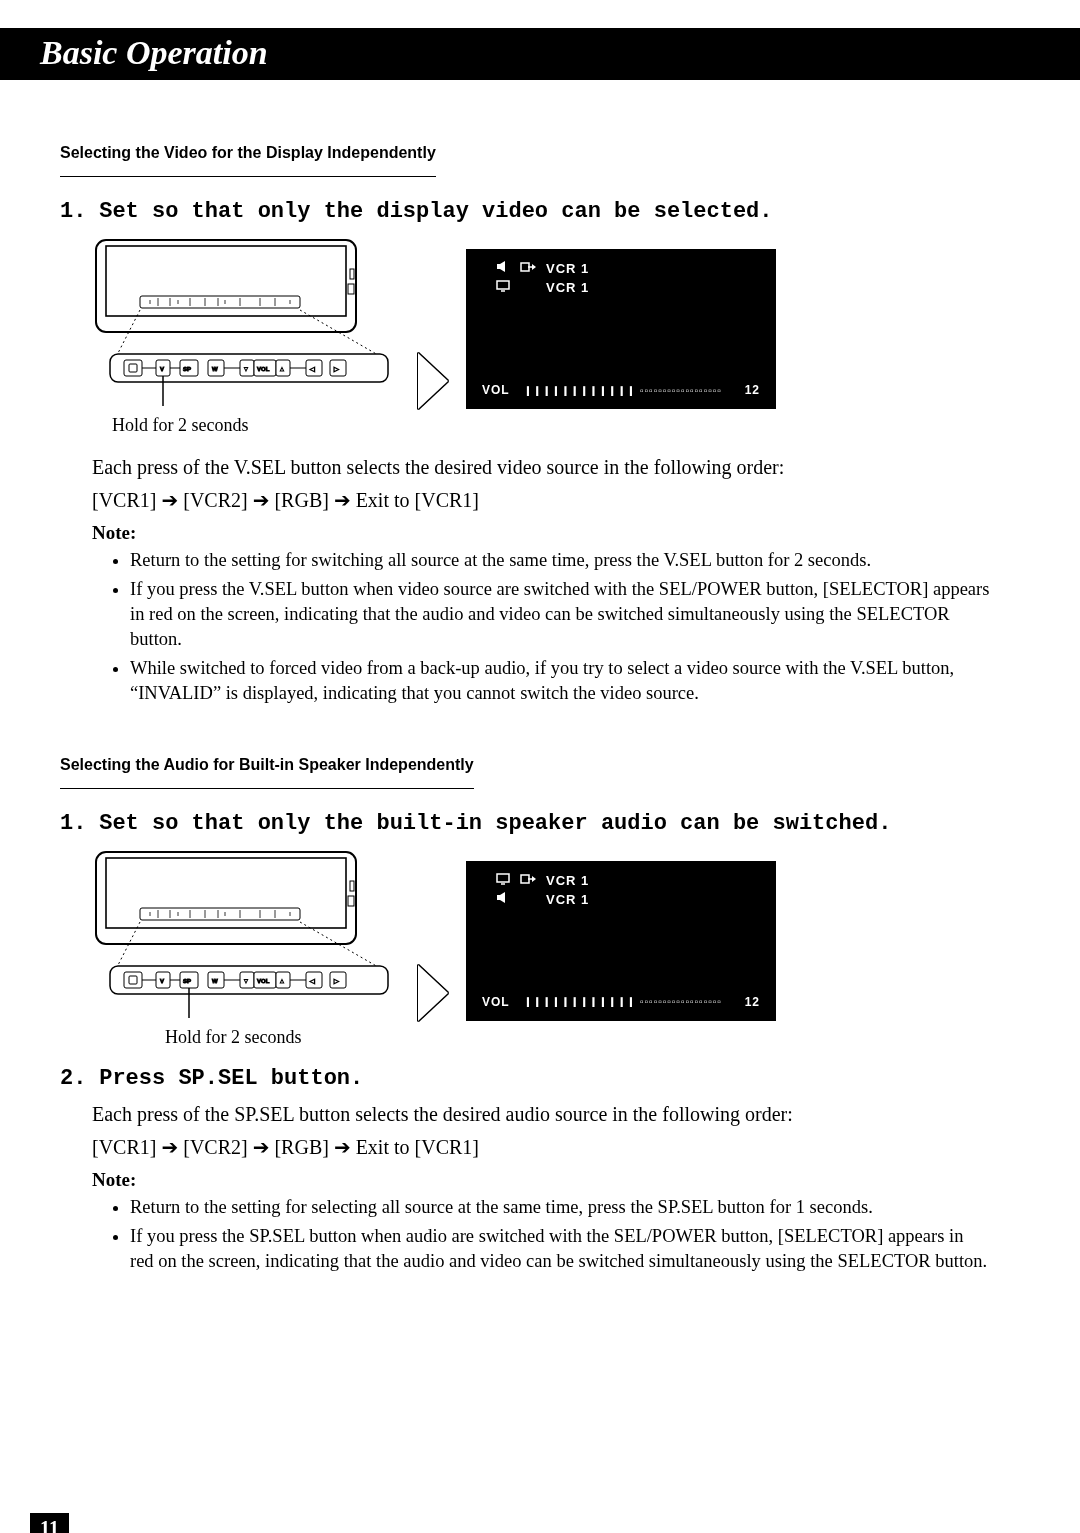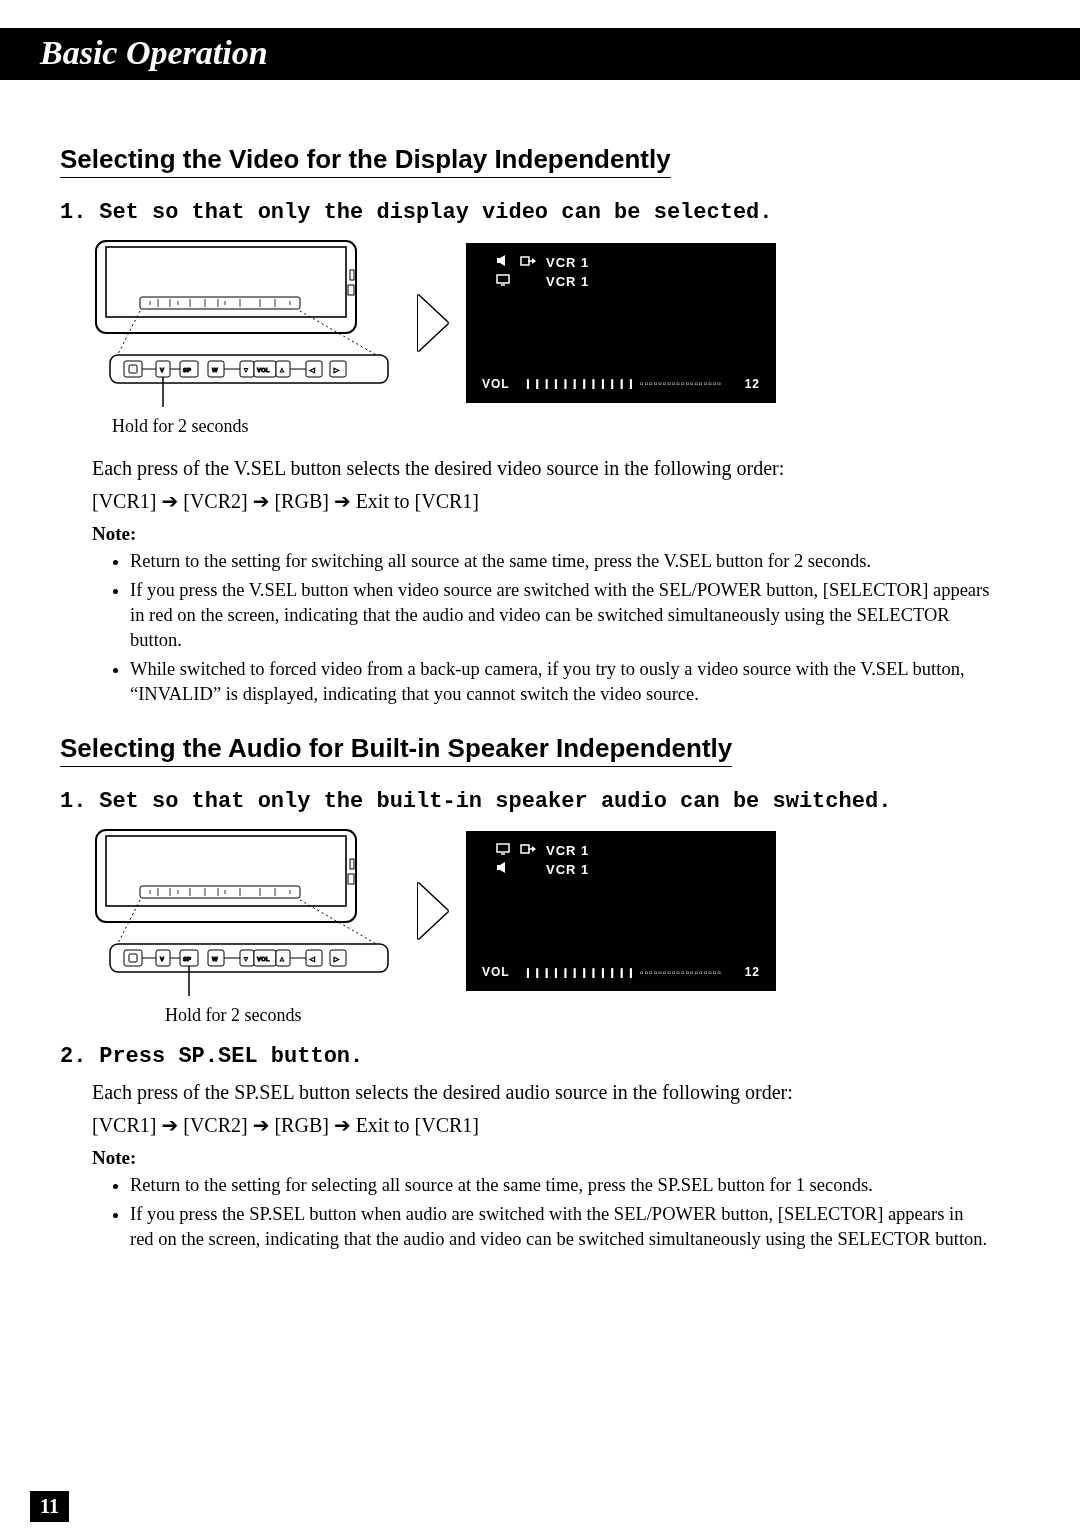--- a/index.html
+++ b/index.html
@@ -18,38 +18,38 @@
     font-style: italic;
     font-weight: bold;
     font-size: 34px;
     padding: 6px 0 8px 40px;
     margin-bottom: 24px;
     margin-top: 28px;
   }
   .section-heading {
     font-family: Arial, Helvetica, sans-serif;
     font-weight: bold;
-    font-size: 26px;
+    font-size: 16px;
     border-bottom: 1.5px solid #000;
     display: inline-block;
-    padding-bottom: 2px;
+    padding-bottom: 14px;
     margin-top: 10px;
     margin-bottom: 18px;
   }
   .step {
     font-weight: bold;
     font-size: 22px;
     margin-bottom: 10px;
     margin-top: 4px;
     font-family: Liberation Mono, monospace;
   }
   .step-num { display:inline-block; width: 26px; }
   .figure-row {
     display: flex;
-    align-items: center;
+    align-items: flex-end;
     gap: 18px;
     margin: 6px 0 4px 30px;
   }
   .caption-label {
     font-size: 18px;
     margin: 6px 0 18px 52px;
   }
   .body-p {
     font-size: 20px;
     margin: 4px 0 6px 32px;
@@ -239,25 +239,25 @@
     <span>[VCR1]</span> <span class="seq-arrow">➔</span>
     <span>[VCR2]</span> <span class="seq-arrow">➔</span>
     <span>[RGB]</span> <span class="seq-arrow">➔</span>
     <span>Exit to [VCR1]</span>
   </p>
 
   <div class="note-label">Note:</div>
   <ul class="notes">
     <li>Return to the setting for switching all source at the same time, press the V.SEL button for 2 seconds.</li>
     <li>If you press the V.SEL button when video source are switched with the SEL/POWER button, [SELECTOR] appears in red on the screen, indicating that the audio and video can be switched simultaneously using the SELECTOR button.</li>
-    <li>While switched to forced video from a back-up camera, if you try to ously a video source with the V.SEL button, “INVALID” is displayed, indicating that you cannot switch the video source.</li>
+    <li>While switched to forced video from a back-up audio, if you try to select a video source with the V.SEL button, “INVALID” is displayed, indicating that you cannot switch the video source.</li>
   </ul>
 
   
-  <div class="section-heading" style="margin-top:12px">Selecting the Audio for Built-in Speaker Independently</div>
+  <div class="section-heading" style="margin-top:36px">Selecting the Audio for Built-in Speaker Independently</div>
 
   <div class="step">
     <span class="step-num">1.</span>
     <span>Set so that only the built-in speaker audio can be switched.</span>
   </div>
 
   <div class="figure-row">
     <svg class="device" viewBox="0 0 310 175">
       <rect class="outer" x="6" y="6" width="260" height="92" rx="6"></rect>
       <rect class="screen" x="16" y="12" width="240" height="70"></rect>

